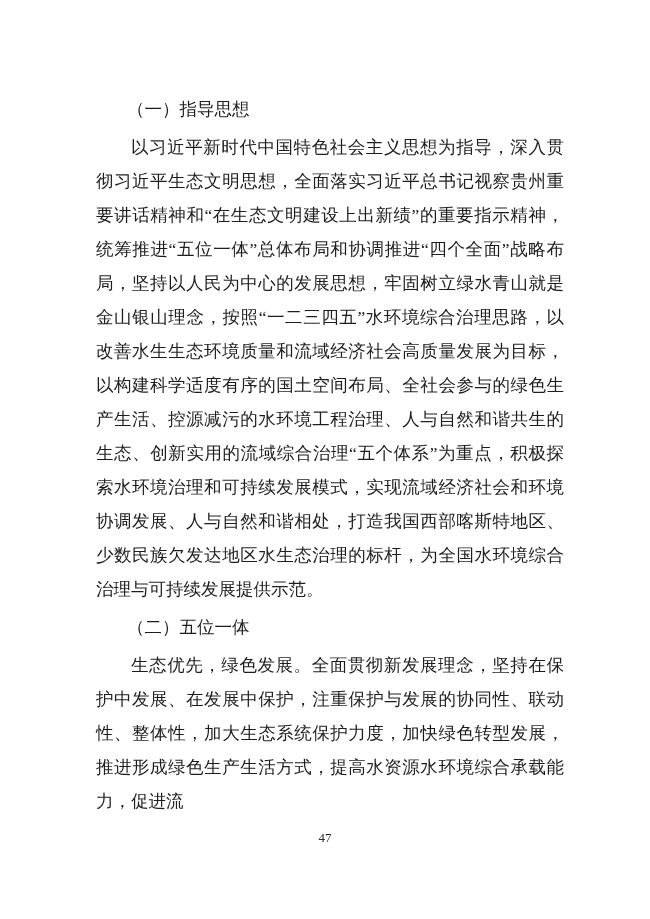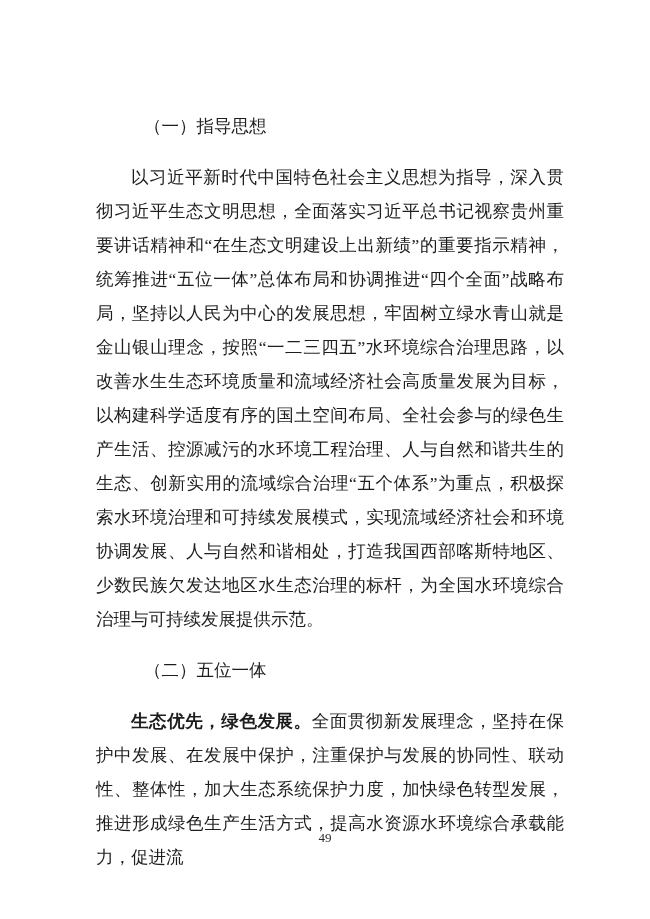--- a/index.html
+++ b/index.html
@@ -24,33 +24,33 @@
     font-weight: bold;
     line-height: 34px;
     margin: 0 0 8px 0;
     text-indent: 2em;
     letter-spacing: 1px;
   }
   .sub-heading {
     font-size: 17.5px;
     font-weight: normal;
     line-height: 34px;
-    margin: 17px;
+    margin: 0;
     text-indent: 2em;
   }
   .para {
     font-size: 17.5px;
     line-height: 34px;
     margin: 4px;
     text-indent: 2em;
     text-align: justify;
     text-justify: inter-ideograph;
   }
   .para .lead {
-    font-weight: bold;
+    font-weight: normal;
   }
   .page-number {
     position: absolute;
     left: 0;
     right: 0;
     top: 830px;
     text-align: center;
     font-size: 13px;
     color: #2a2a2a;
     font-family: "Liberation Serif", "DejaVu Serif", serif;
@@ -68,14 +68,14 @@
       <p class="para"><span class="lead"></span><span>以习近平新时代中国特色社会主义思想为指导，深入贯彻习近平生态文明思想，全面落实习近平总书记视察贵州重要讲话精神和“在生态文明建设上出新绩”的重要指示精神，统筹推进“五位一体”总体布局和协调推进“四个全面”战略布局，坚持以人民为中心的发展思想，牢固树立绿水青山就是金山银山理念，按照“一二三四五”水环境综合治理思路，以改善水生生态环境质量和流域经济社会高质量发展为目标，以构建科学适度有序的国土空间布局、全社会参与的绿色生产生活、控源减污的水环境工程治理、人与自然和谐共生的生态、创新实用的流域综合治理“五个体系”为重点，积极探索水环境治理和可持续发展模式，实现流域经济社会和环境协调发展、人与自然和谐相处，打造我国西部喀斯特地区、少数民族欠发达地区水生态治理的标杆，为全国水环境综合治理与可持续发展提供示范。</span></p>
     </section>
 
     <section>
       <h2 class="sub-heading">（二）五位一体</h2>
       <p class="para"><span class="lead">生态优先，绿色发展。</span><span>全面贯彻新发展理念，坚持在保护中发展、在发展中保护，注重保护与发展的协同性、联动性、整体性，加大生态系统保护力度，加快绿色转型发展，推进形成绿色生产生活方式，提高水资源水环境综合承载能力，促进流</span></p>
     </section>
 
   </div>
 
-  <div class="page-number">49</div>
+  <div class="page-number">47</div>
 </div>
 
 </body></html>

